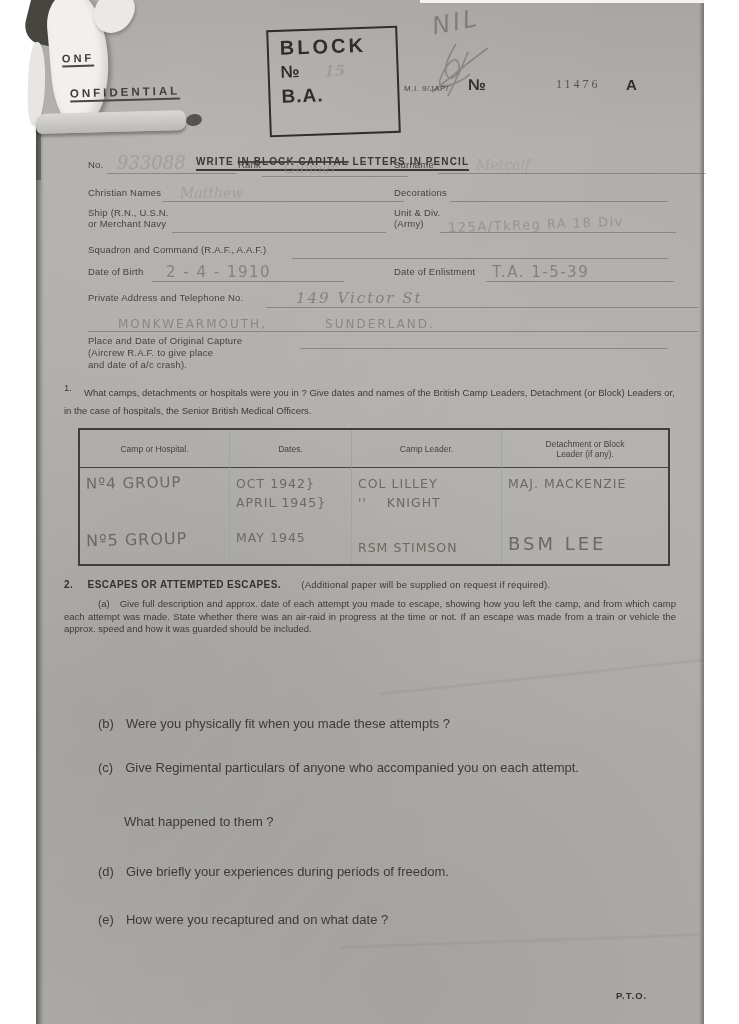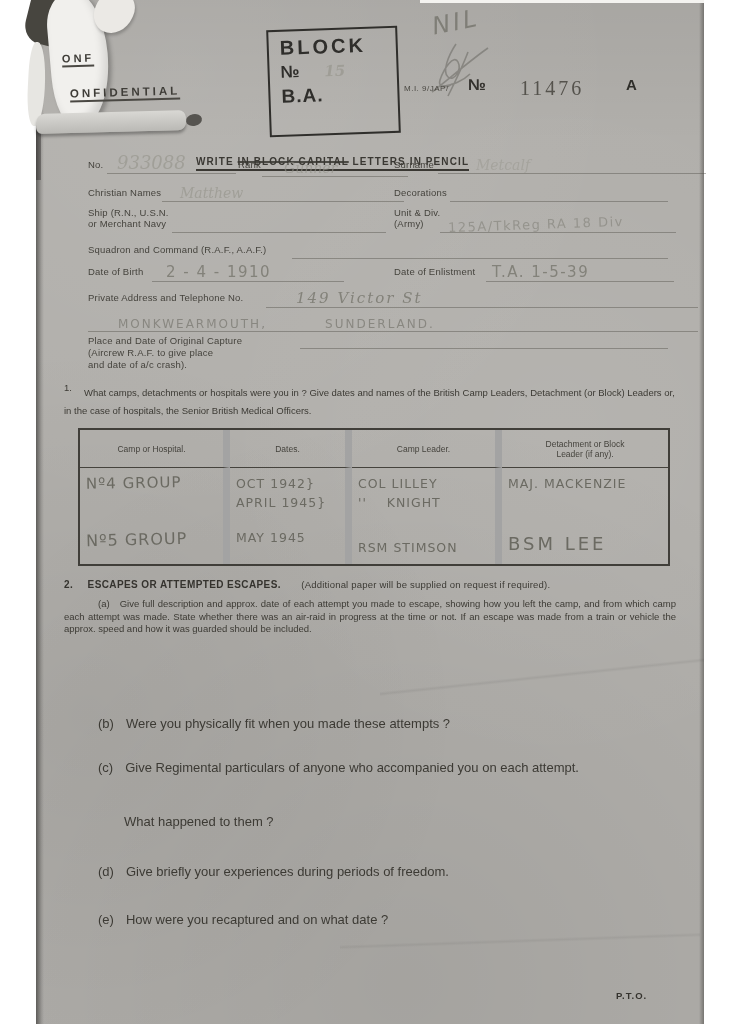--- a/index.html
+++ b/index.html
@@ -56,38 +56,38 @@
   .stamp .l2{font-size:17px;font-weight:600;margin-top:3px;}
   .stamp .l3{font-size:19px;font-weight:600;margin-top:3px;letter-spacing:1px;}
   
   .hw{font-family:"DejaVu Sans",sans-serif;color:#6f6e66;letter-spacing:1.5px;}
   .hw-script{font-family:"DejaVu Serif",serif;font-style:italic;color:#94938a;}
   .faint{opacity:.62;}
   .pencil{color:#83827a;}
   
   .ctable{left:78px;top:428px;width:588px;border:2px solid #403e39;}
   .trow{display:flex;}
-  .cell{border-right:7px solid #a3a3a3;box-sizing:border-box;position:relative;}
+  .cell{border-right:1px solid #a3a3a3;box-sizing:border-box;position:relative;}
   .cell:last-child{border-right:none;}
   .c1{width:150px;} .c2{width:122px;} .c3{width:150px;} .c4{width:166px;}
   .thead .cell{height:38px;display:flex;align-items:center;justify-content:center;
     text-align:center;font-size:8.5px;color:#45433d;border-bottom:1.5px solid #45433d;}
   .tbody1 .cell{height:58px;padding:6px 2px 0 6px;box-sizing:border-box;}
   .tbody2 .cell{height:38px;padding:4px 2px 0 6px;box-sizing:border-box;}
   .hw-table{font-size:15px;line-height:19px;color:#6b6a62;letter-spacing:1px;
     font-family:"DejaVu Sans",sans-serif;white-space:nowrap;}
   .sm{font-size:12.5px;}
   .big{font-size:18px;letter-spacing:3px;}
   .q2head{font-size:10px;color:#35332e;letter-spacing:.4px;font-weight:700;}
   .q2note{font-size:9.5px;color:#3c3a34;font-weight:400;letter-spacing:.2px;}
   .qitem{font-size:13px;color:#3c3a34;}
   .pto{font-size:9.5px;font-weight:700;color:#35332e;letter-spacing:1px;}
   .mi9{font-size:8px;color:#4a4842;letter-spacing:.5px;}
   .refno{font-size:16px;font-weight:700;color:#33312d;}
-  .serial{font-family:"Liberation Serif",serif;font-size:20px;letter-spacing:3px;color:#55534d;}
+  .serial{font-family:"Liberation Serif",serif;font-size:12px;letter-spacing:3px;color:#55534d;margin-left:36px;}
   .series{font-size:15px;font-weight:700;color:#2f2e2a;}
   .nil{font-family:"DejaVu Sans",sans-serif;font-style:italic;font-size:24px;
     color:#7f7e77;letter-spacing:3px;transform:rotate(-11deg);font-weight:500;}
 </style>
 </head>
 <body>
 
 <div id="page">
   <div class="abs" id="paper"></div>
   <div class="abs left-edge"></div>

